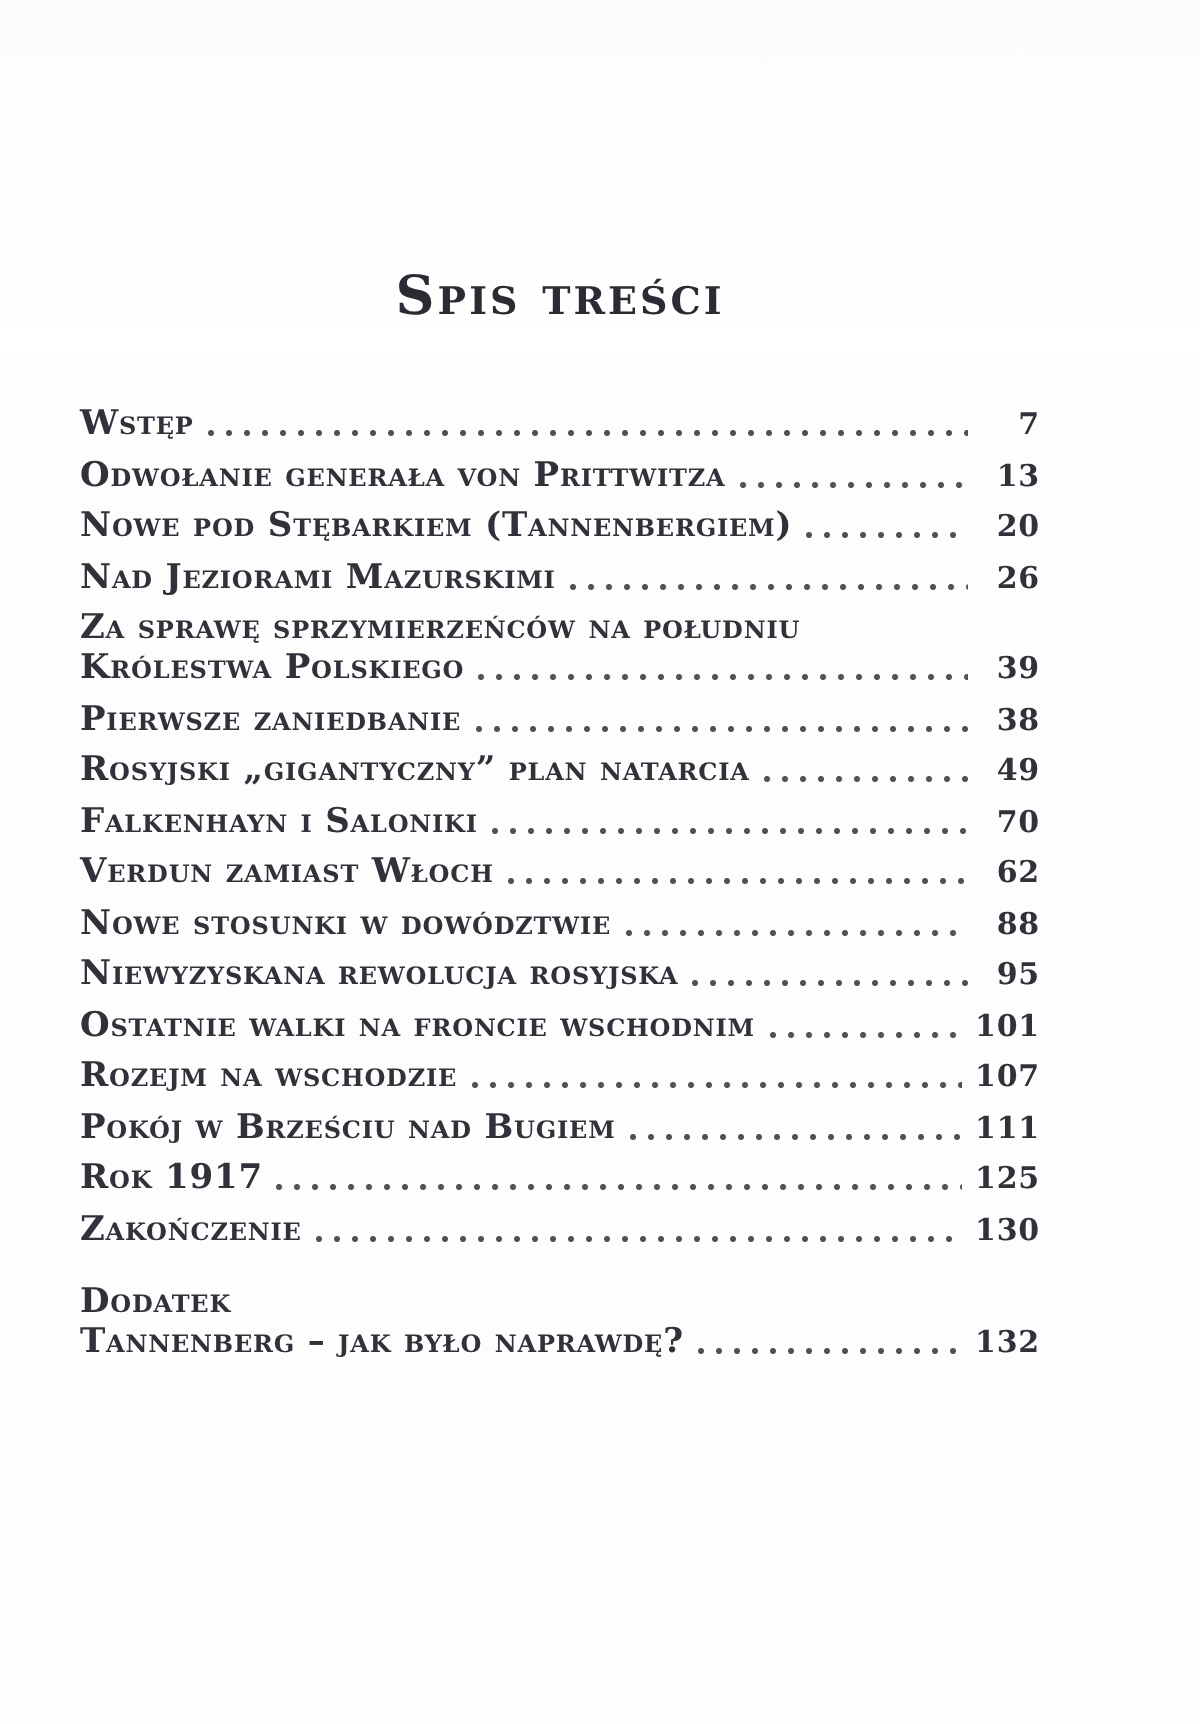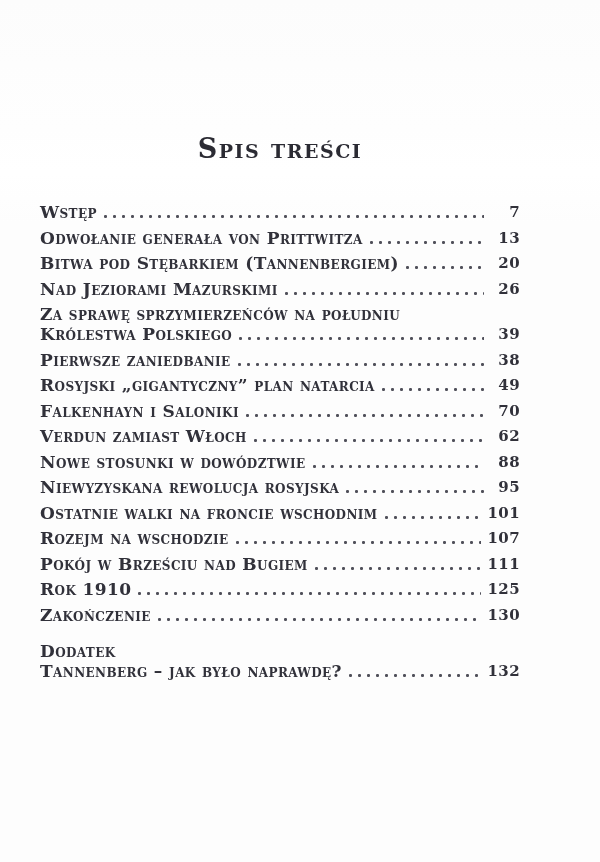--- a/index.html
+++ b/index.html
@@ -91,21 +91,21 @@
       </div>
       <div class="entry">
         <div class="entry-line">
           <span class="label">Odwołanie generała von Prittwitza</span>
           <span class="dots"></span>
           <span class="pagenum">13</span>
         </div>
       </div>
       <div class="entry">
         <div class="entry-line">
-          <span class="label">Bitwa pod Stębarkiem (Tannenbergiem)</span>
+          <span class="label">Nowe pod Stębarkiem (Tannenbergiem)</span>
           <span class="dots"></span>
           <span class="pagenum">20</span>
         </div>
       </div>
       <div class="entry">
         <div class="entry-line">
           <span class="label">Nad Jeziorami Mazurskimi</span>
           <span class="dots"></span>
           <span class="pagenum">26</span>
         </div>
@@ -176,21 +176,21 @@
       </div>
       <div class="entry">
         <div class="entry-line">
           <span class="label">Pokój w Brześciu nad Bugiem</span>
           <span class="dots"></span>
           <span class="pagenum">111</span>
         </div>
       </div>
       <div class="entry">
         <div class="entry-line">
-          <span class="label">Rok 1910</span>
+          <span class="label">Rok 1917</span>
           <span class="dots"></span>
           <span class="pagenum">125</span>
         </div>
       </div>
       <div class="entry">
         <div class="entry-line">
           <span class="label">Zakończenie</span>
           <span class="dots"></span>
           <span class="pagenum">130</span>
         </div>

